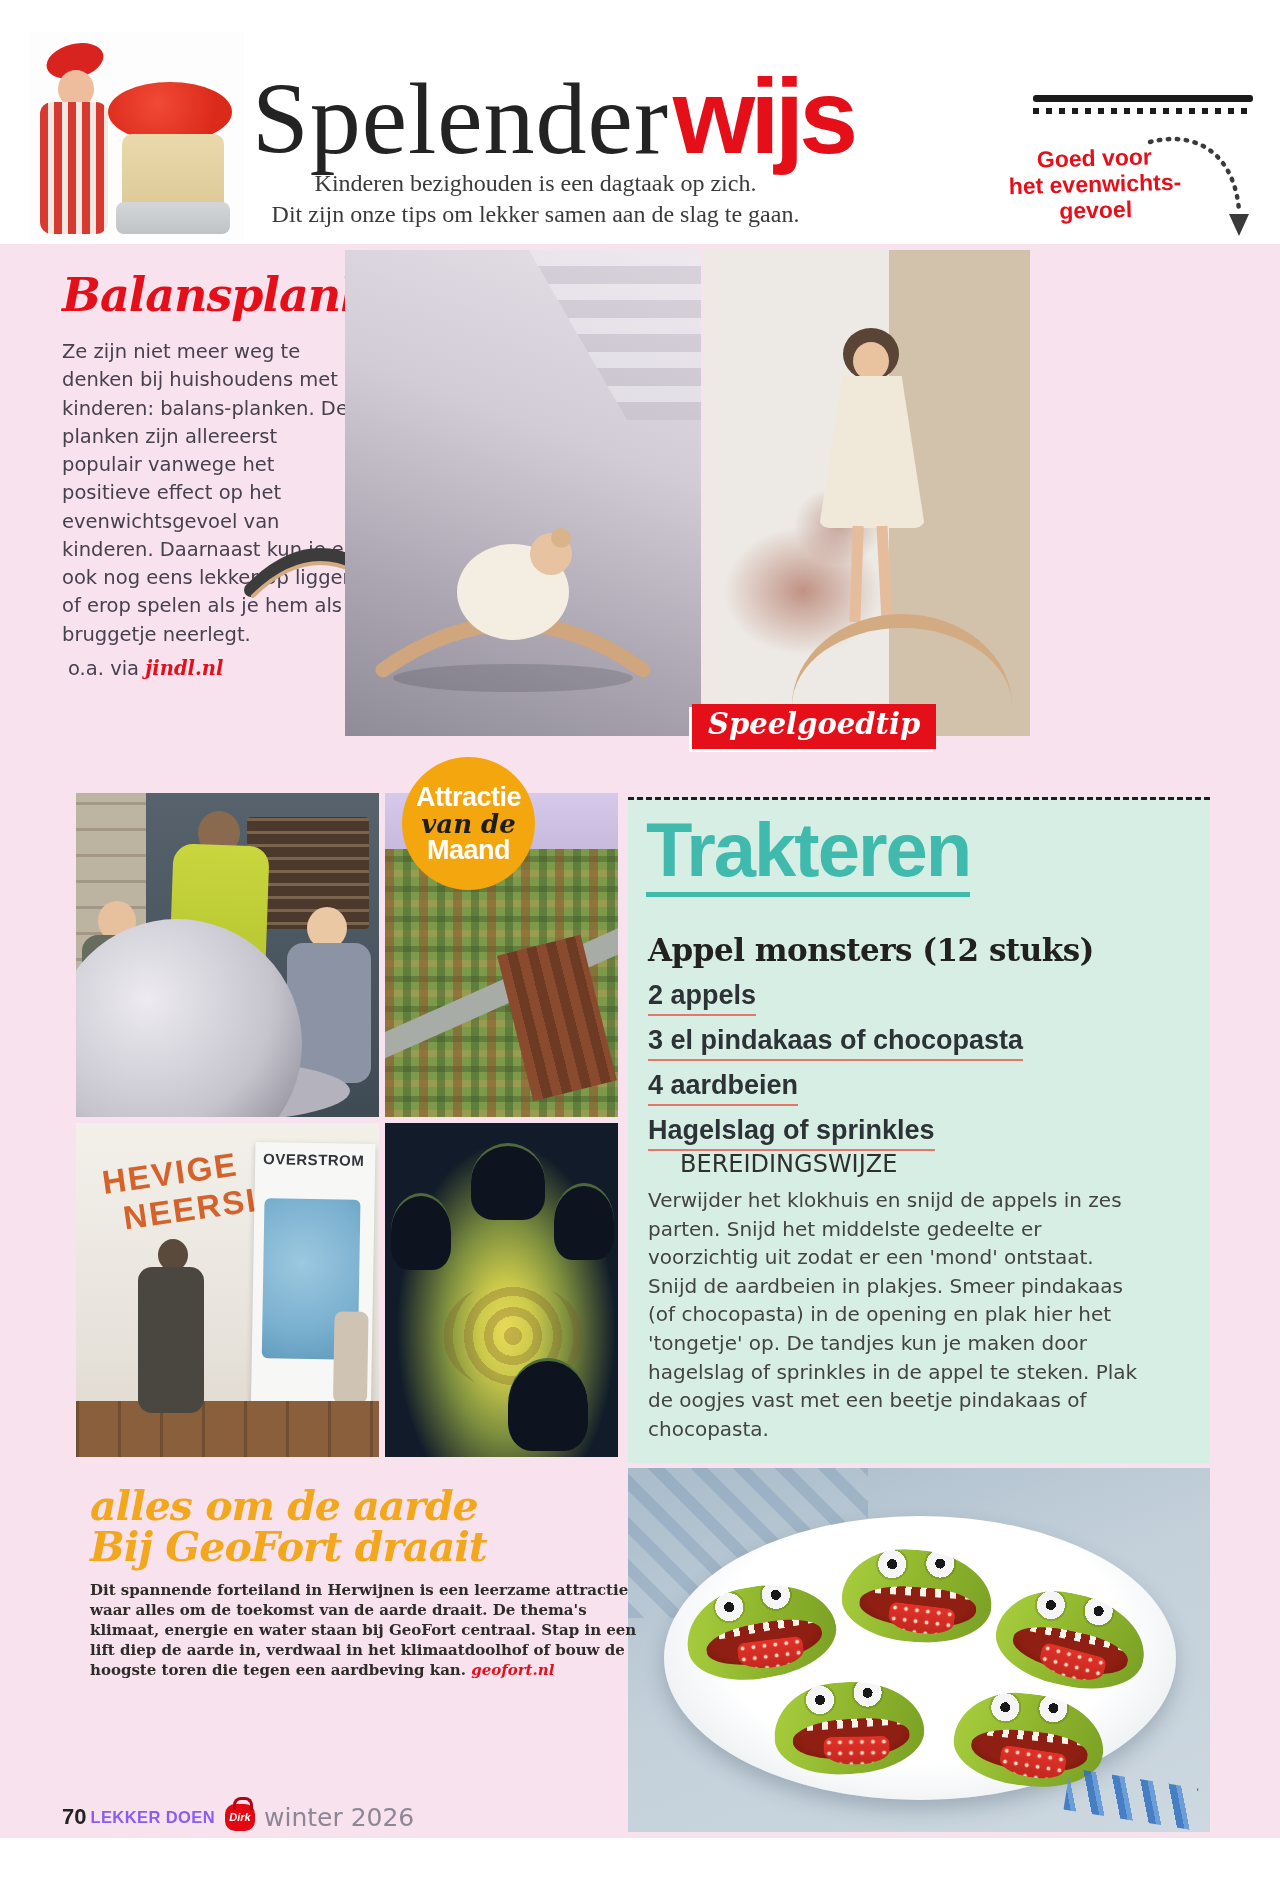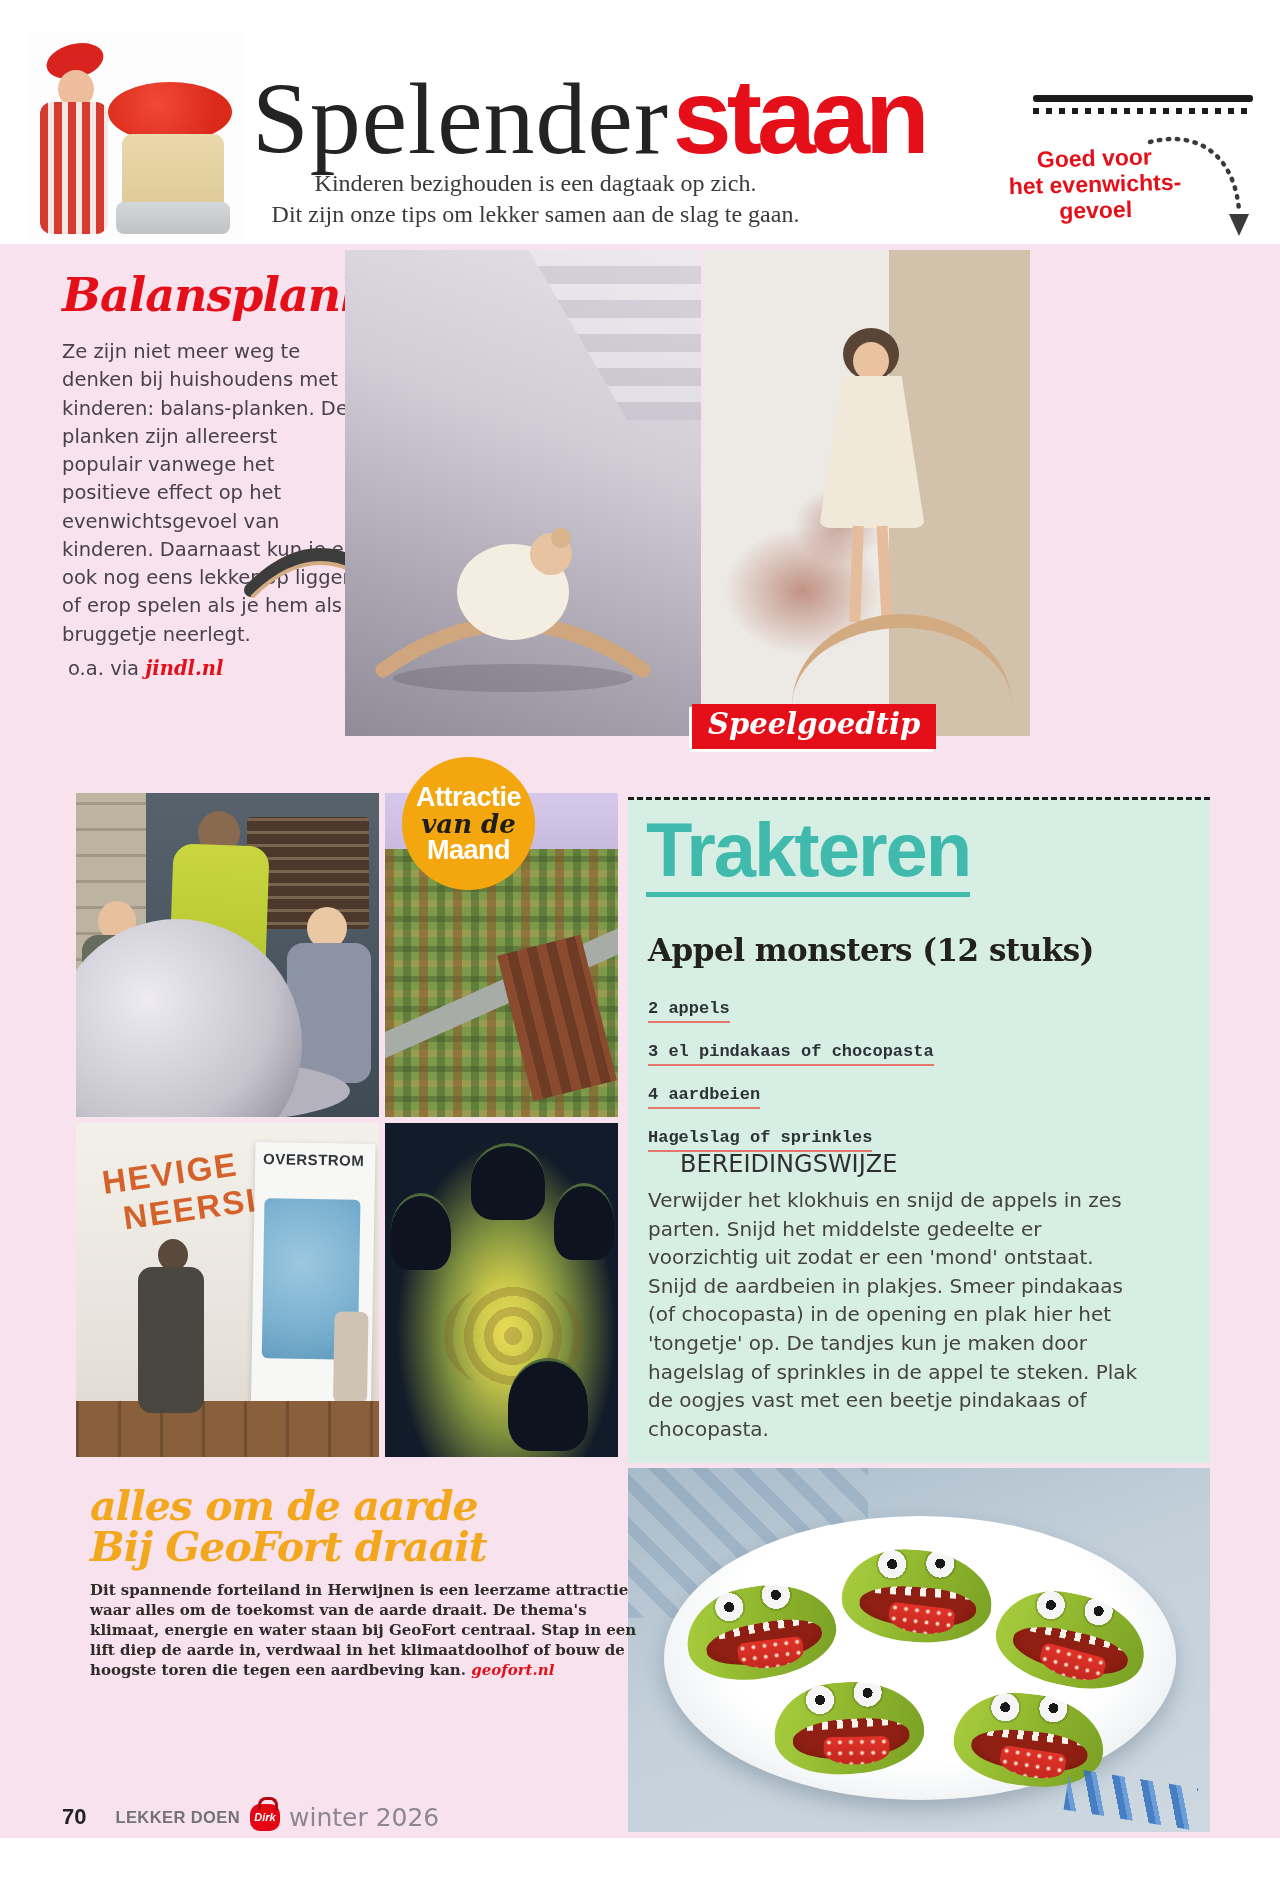--- a/index.html
+++ b/index.html
@@ -133,22 +133,22 @@
     background:repeating-radial-gradient(circle at 50% 50%,rgba(120,90,40,.5) 0 9px,transparent 9px 20px);}
   .kid-sil{position:absolute;width:60px;height:74px;border-radius:50% 50% 30% 30%;background:#0d1420;
     border-top:3px solid rgba(160,210,90,.45);}
 
   
   .trak-heading{left:646px;top:812px;font-weight:bold;font-size:76px;letter-spacing:-2px;color:#3fbaad;
     border-bottom:5px solid #3fbaad;padding-bottom:4px;line-height:1.0;}
   .recipe-title{left:648px;top:932px;font-family:"DejaVu Serif",serif;font-weight:bold;font-size:31px;
     color:#22211f;letter-spacing:-0.5px;}
   .ingredients{left:648px;top:980px;}
-  .ing{display:table;font-family:Liberation Mono, monospace;font-weight:bold;font-size:17px;color:#2c3236;
-    border-bottom:2.5px solid #e4766a;padding-bottom:3px;margin-bottom:9px;margin-top:19px;}
+  .ing{display:table;font-family:Liberation Sans, sans-serif;font-weight:bold;font-size:27px;color:#2c3236;
+    border-bottom:2.5px solid #e4766a;padding-bottom:3px;margin-bottom:9px;}
   .method-title{left:680px;top:1150px;font-family:"DejaVu Sans",sans-serif;font-size:24px;color:#2f2f2f;}
   .method-text{left:648px;top:1186px;width:492px;font-family:"DejaVu Sans",sans-serif;font-size:20px;
     line-height:1.43;color:#44433f;}
 
   
   .ph-apples{left:628px;top:1468px;width:582px;height:364px;
     background:linear-gradient(160deg,#a9bcca 0%,#c3d0da 45%,#cdd8e0 100%);}
   .plaid{position:absolute;left:0;top:0;width:240px;height:150px;opacity:.5;
     background:repeating-linear-gradient(45deg,rgba(60,100,150,.35) 0 12px,transparent 12px 30px);}
   .plate{position:absolute;left:36px;top:48px;width:512px;height:284px;border-radius:50%;
@@ -174,21 +174,21 @@
   
   .geo-heading{left:90px;top:1486px;font-family:"DejaVu Serif",serif;font-weight:bold;font-style:italic;
     font-size:41px;color:#f2a71d;line-height:1.0;letter-spacing:-1px;}
   .geo-body{left:90px;top:1580px;width:548px;font-family:"DejaVu Serif",serif;font-weight:bold;
     font-size:15px;line-height:1.34;color:#2e2c29;}
   .geo-link{font-style:italic;color:#e50f1a;}
 
   
   .footer{left:62px;top:1800px;display:flex;align-items:center;height:34px;}
   .f-num{font-weight:bold;font-size:22px;color:#232323;}
-  .f-section{font-weight:bold;font-size:16.5px;letter-spacing:.4px;color:#737373;margin-left:29px;}
+  .f-section{font-weight:bold;font-size:16.5px;letter-spacing:.4px;color:#8b5cf6;margin-left:4px;}
   .dirk{position:relative;width:30px;height:27px;background:#e30613;border-radius:10px;margin:0 9px 0 10px;
     display:flex;align-items:center;justify-content:center;}
   .dirk::before{content:"";position:absolute;top:-7px;left:8px;width:14px;height:10px;
     border:3px solid #b1050f;border-bottom:none;border-radius:8px 8px 0 0;}
   .dirk-label{color:#fff;font-weight:bold;font-style:italic;font-size:11px;}
   .f-issue{font-family:"DejaVu Sans",sans-serif;font-size:25px;color:#8d8694;}
 </style>
 </head>
 <body>
 
@@ -201,21 +201,21 @@
     <div class="k-hat"></div>
     <div class="k-face"></div>
     <div class="k-body"></div>
     <div class="k-roof"></div>
     <div class="k-toy"></div>
     <div class="k-base"></div>
   </div>
 
   <div class="abs title-row">
     <span class="title-black">Spelender</span>
-    <span class="title-red">staan</span>
+    <span class="title-red">wijs</span>
   </div>
 
   <div class="abs subtitle">
     <div>Kinderen bezighouden is een dagtaak op zich.</div>
     <div>Dit zijn onze tips om lekker samen aan de slag te gaan.</div>
   </div>
 
   <div class="abs rules">
     <div class="rule-solid"></div>
     <div class="rule-dotted"></div>

